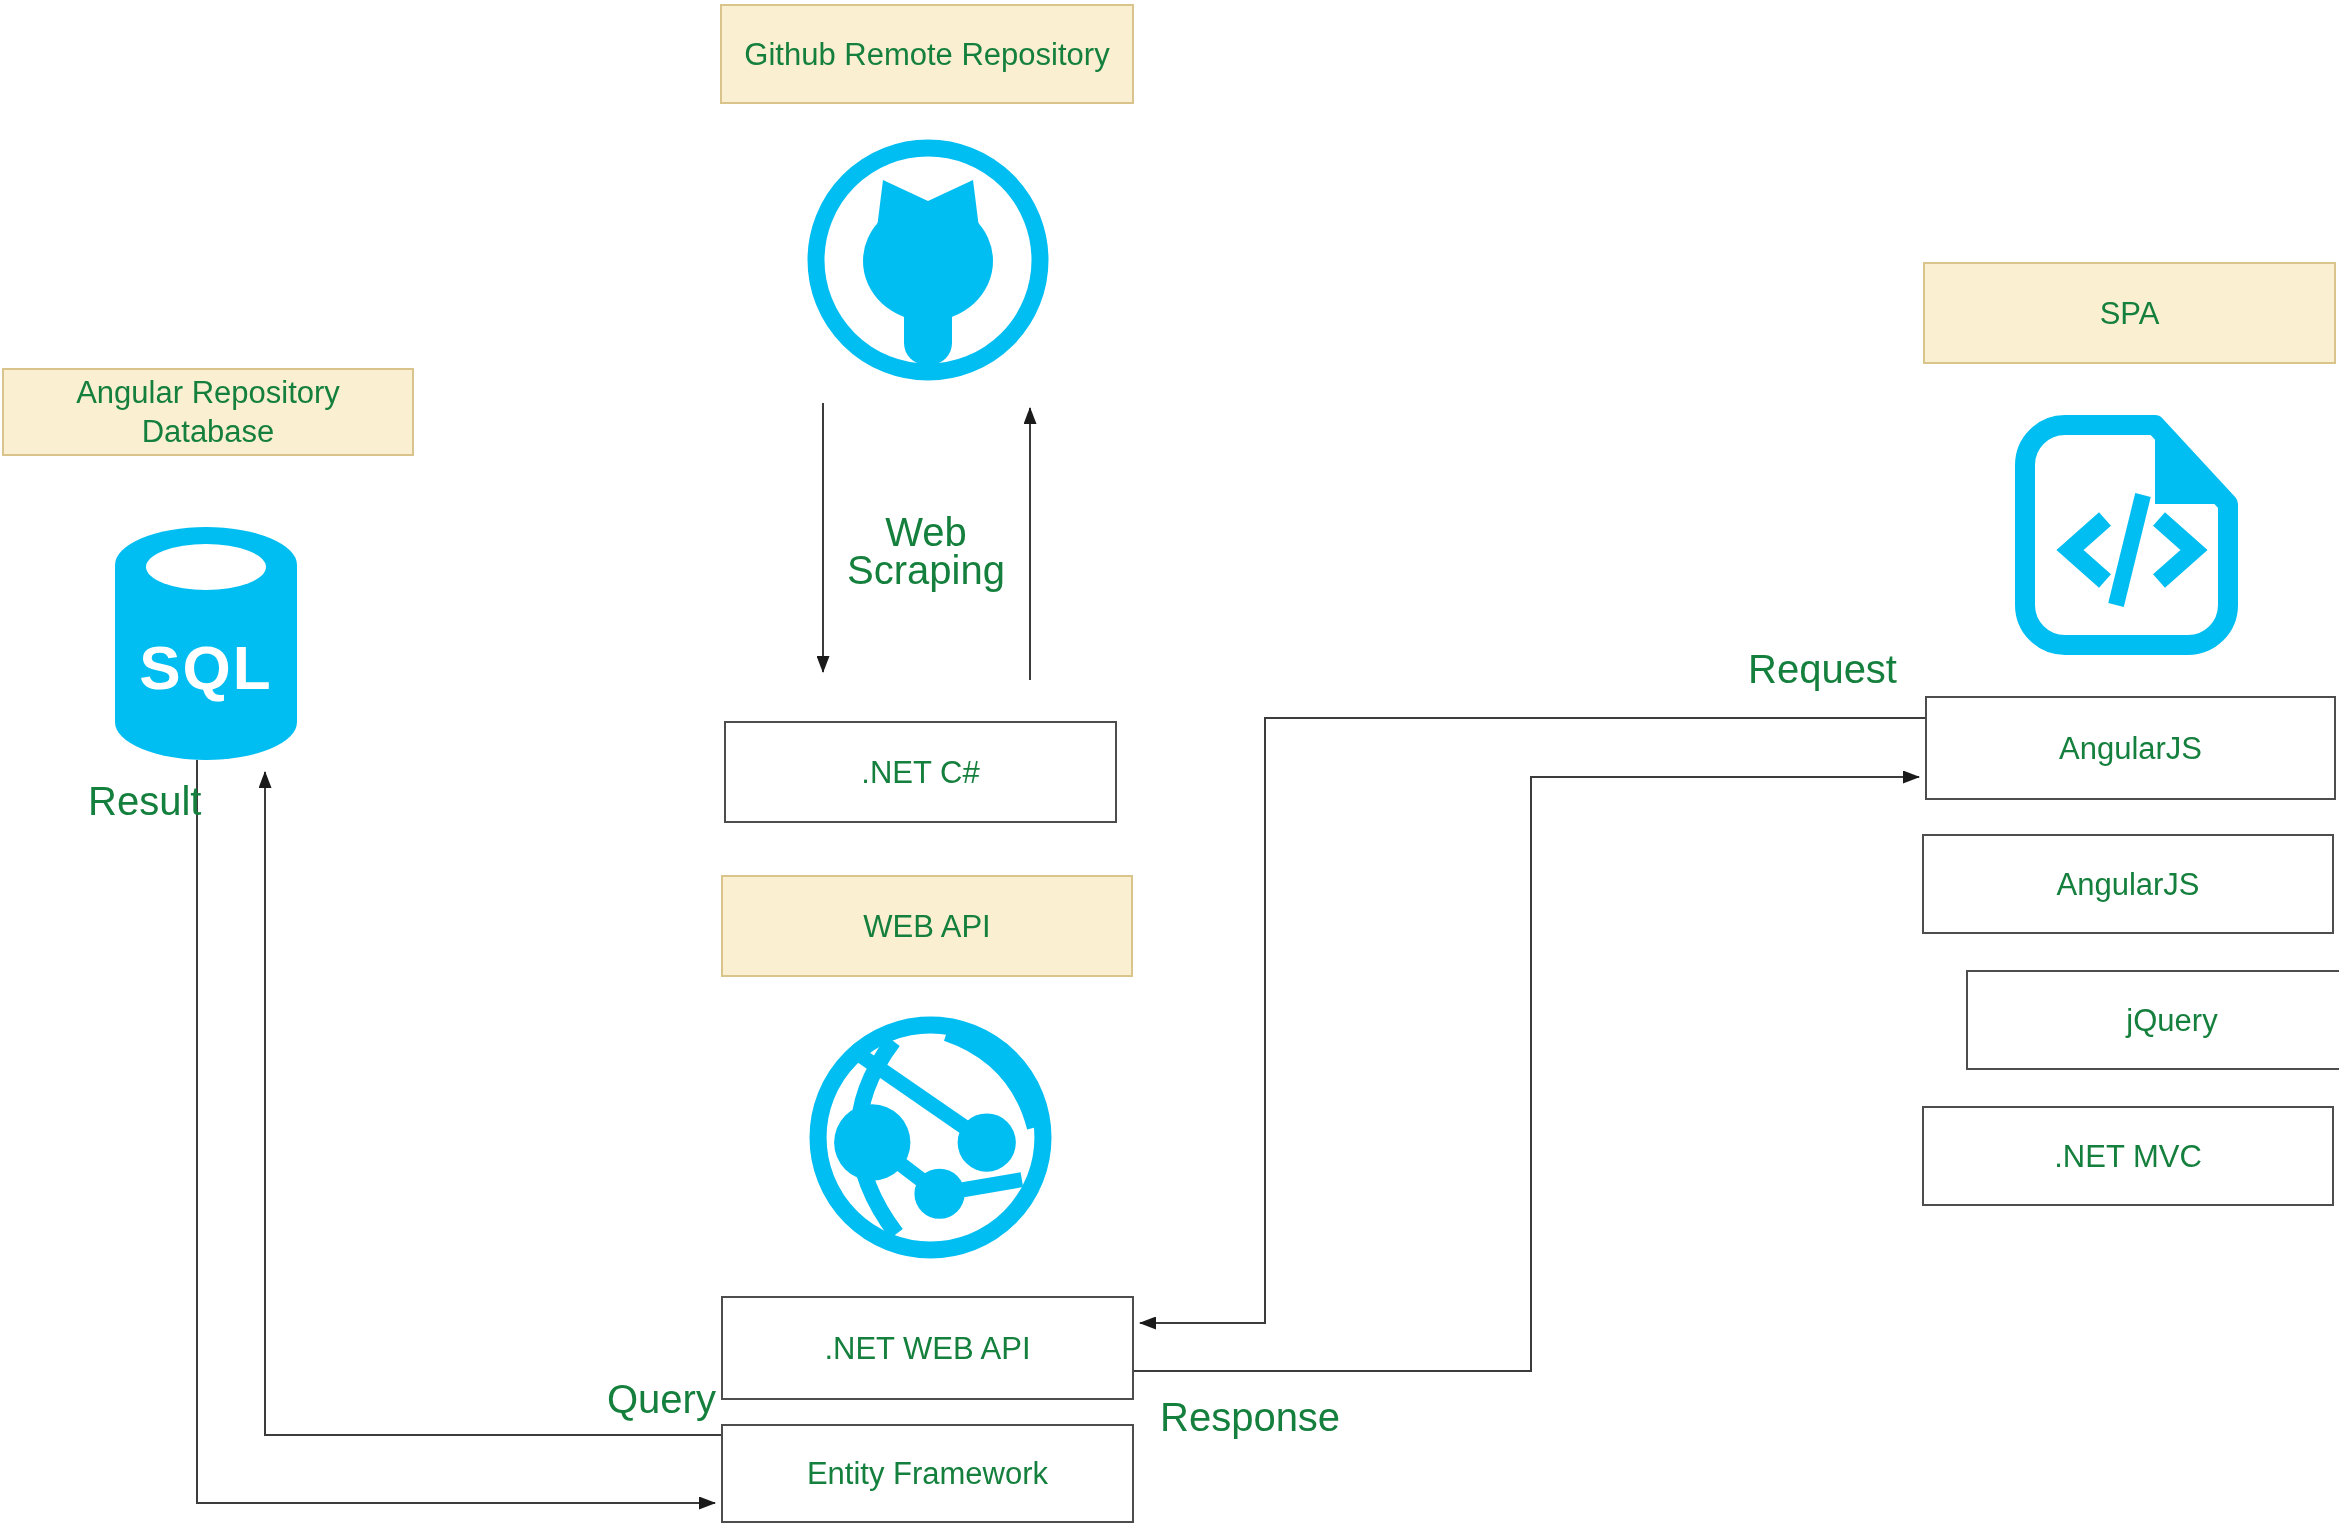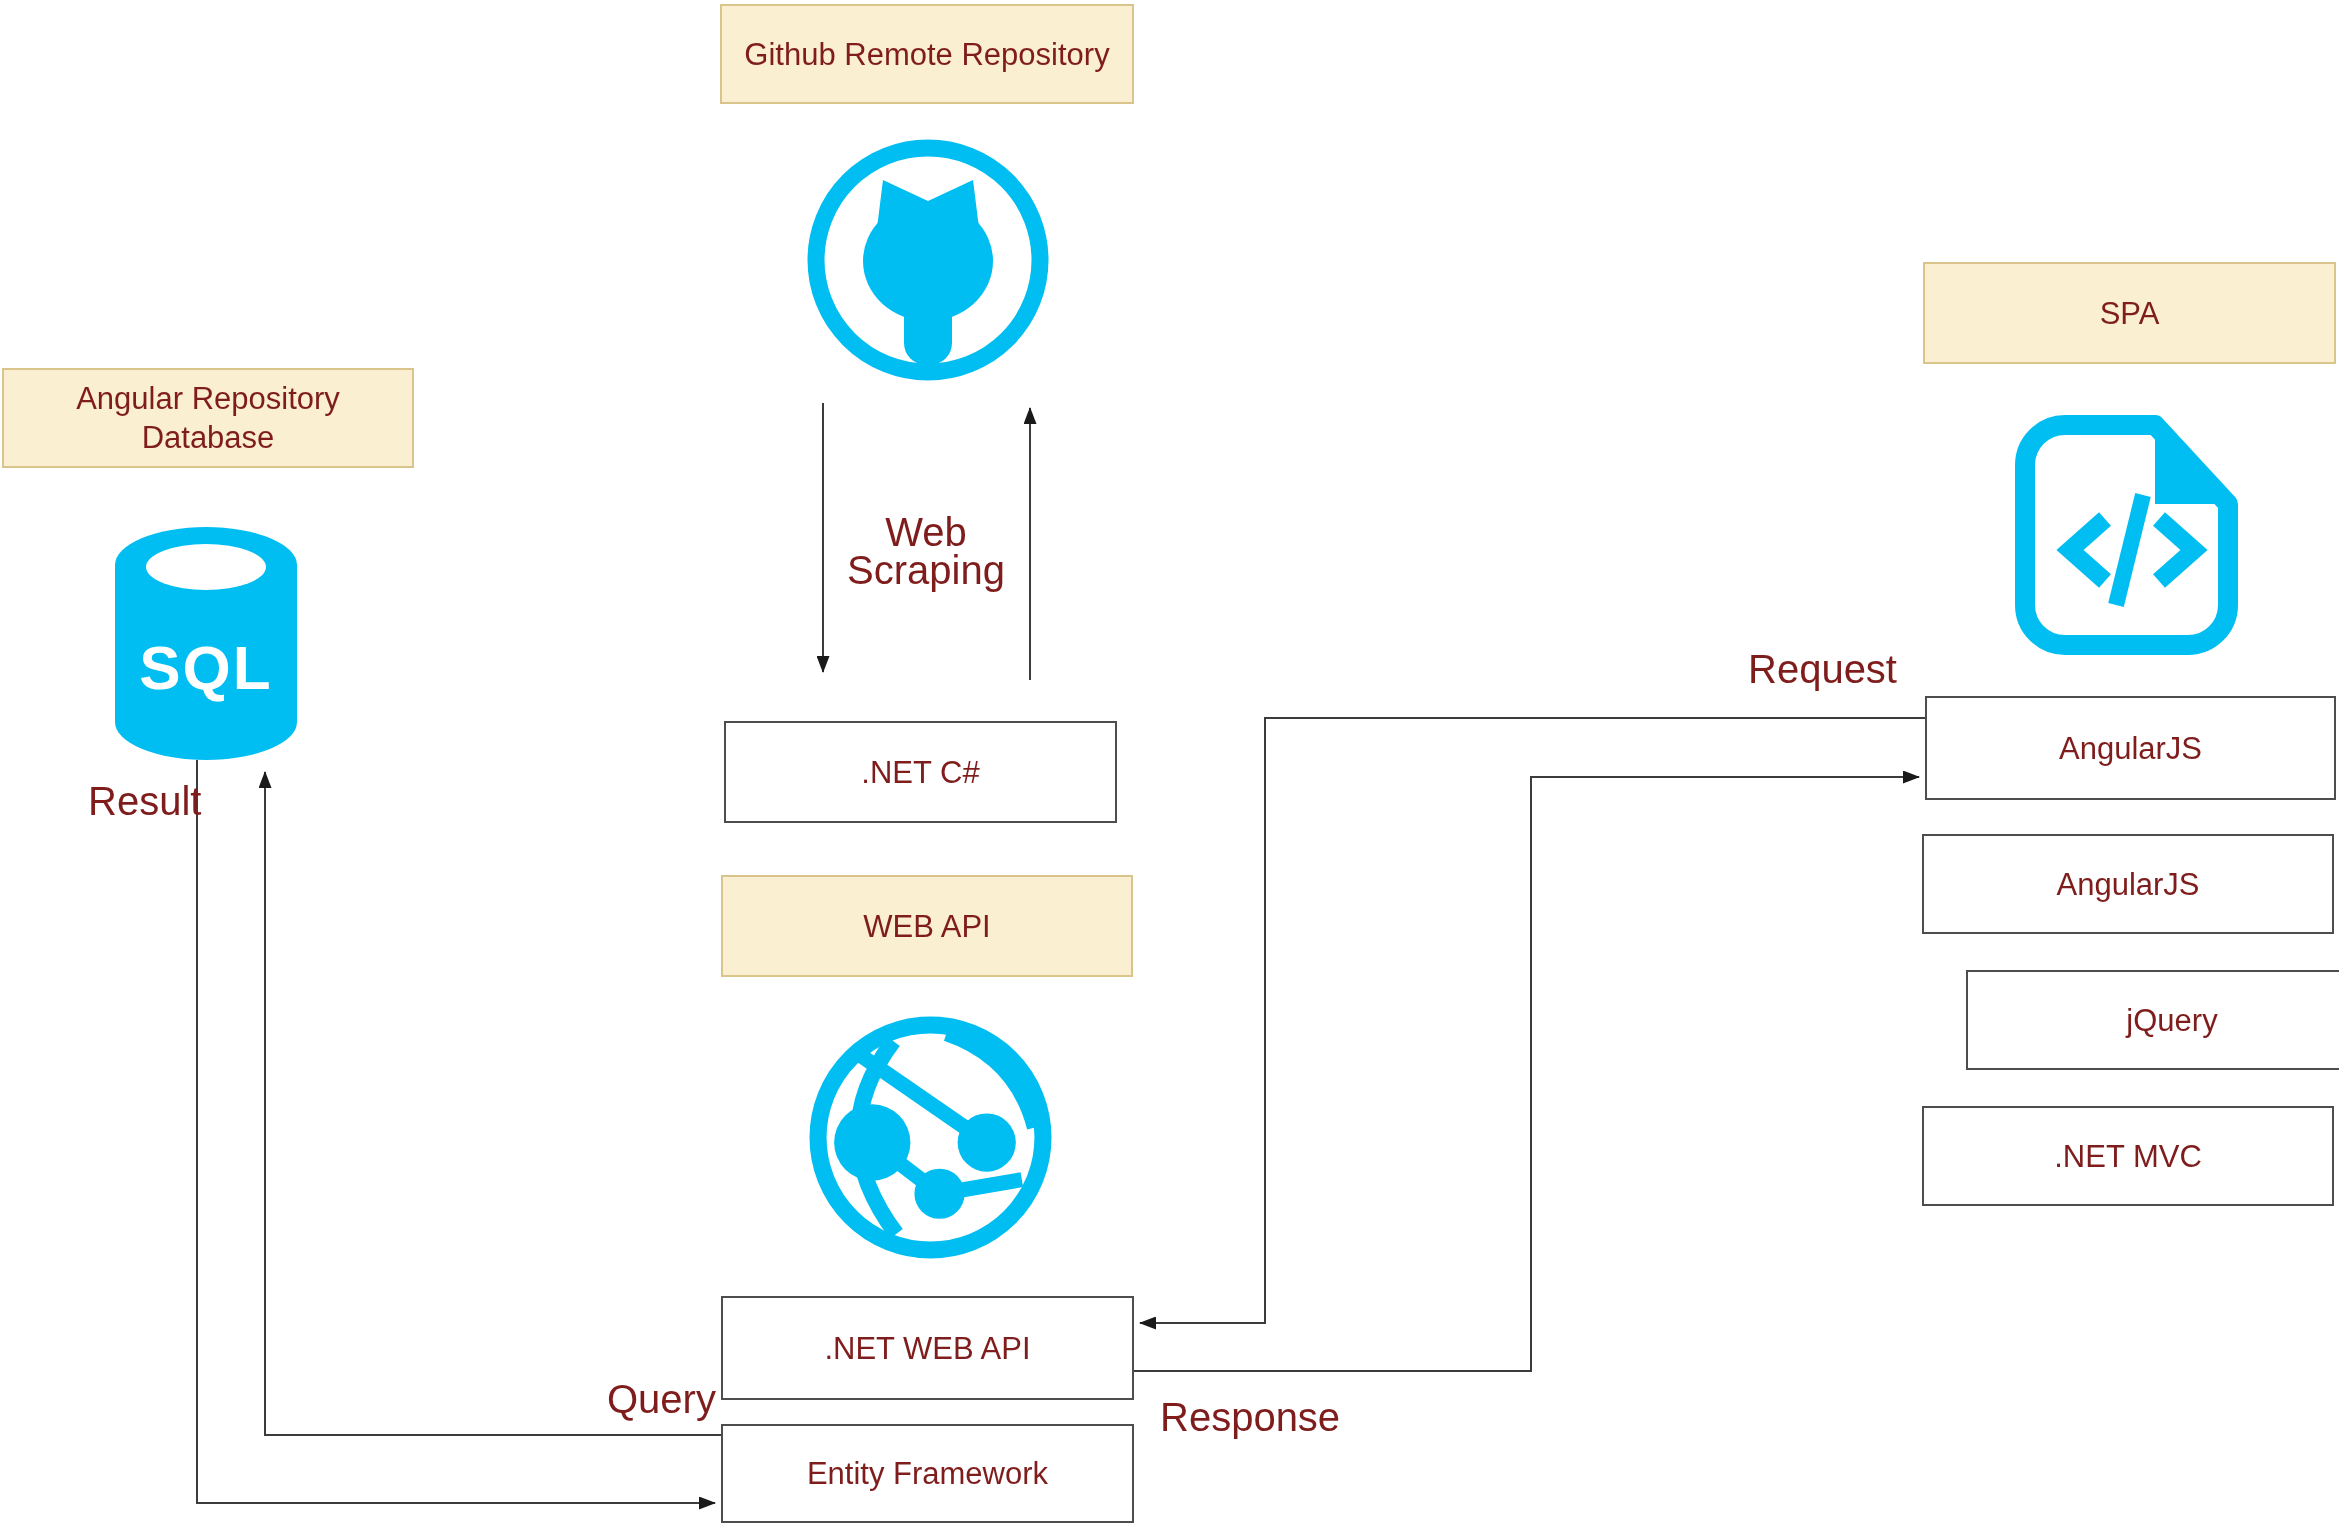--- a/index.html
+++ b/index.html
@@ -1,21 +1,21 @@
 <!DOCTYPE html>
 <html><head>
 <meta charset="utf-8">
 <style>
   html,body{margin:0;padding:0;background:#ffffff;}
   .canvas{
     position:relative;
     width:2339px;height:1528px;
     background:#ffffff;
     font-family:"Liberation Sans", sans-serif;
-    color:#7f1d1d;
+    color:#15803d;
     overflow:hidden;
   }
   .node{
     position:absolute;
     display:flex;
     flex-direction:column;
     align-items:center;
     justify-content:center;
     text-align:center;
     font-size:31px;
@@ -62,21 +62,21 @@
       <path d="M1134,1371 L1531,1371 L1531,777 L1919,777" marker-end="url(#arrow)"></path>
       <path d="M721,1435 L265,1435 L265,772" marker-end="url(#arrow)"></path>
       <path d="M197,760 L197,1503 L715,1503" marker-end="url(#arrow)"></path>
     </g>
   </svg>
 
   <div class="node note" style="left:720px;top:4px;width:414px;height:100px;">
     <span>Github Remote Repository</span>
   </div>
 
-  <div class="node note" style="left:2px;top:368px;width:412px;height:100px;">
+  <div class="node note" style="left:2px;top:368px;width:412px;height:88px;">
     <span>Angular Repository</span>
     <span>Database</span>
   </div>
 
   <div class="node note" style="left:1923px;top:262px;width:413px;height:102px;">
     <span>SPA</span>
   </div>
 
   <div class="node note" style="left:721px;top:875px;width:412px;height:102px;">
     <span>WEB API</span>

